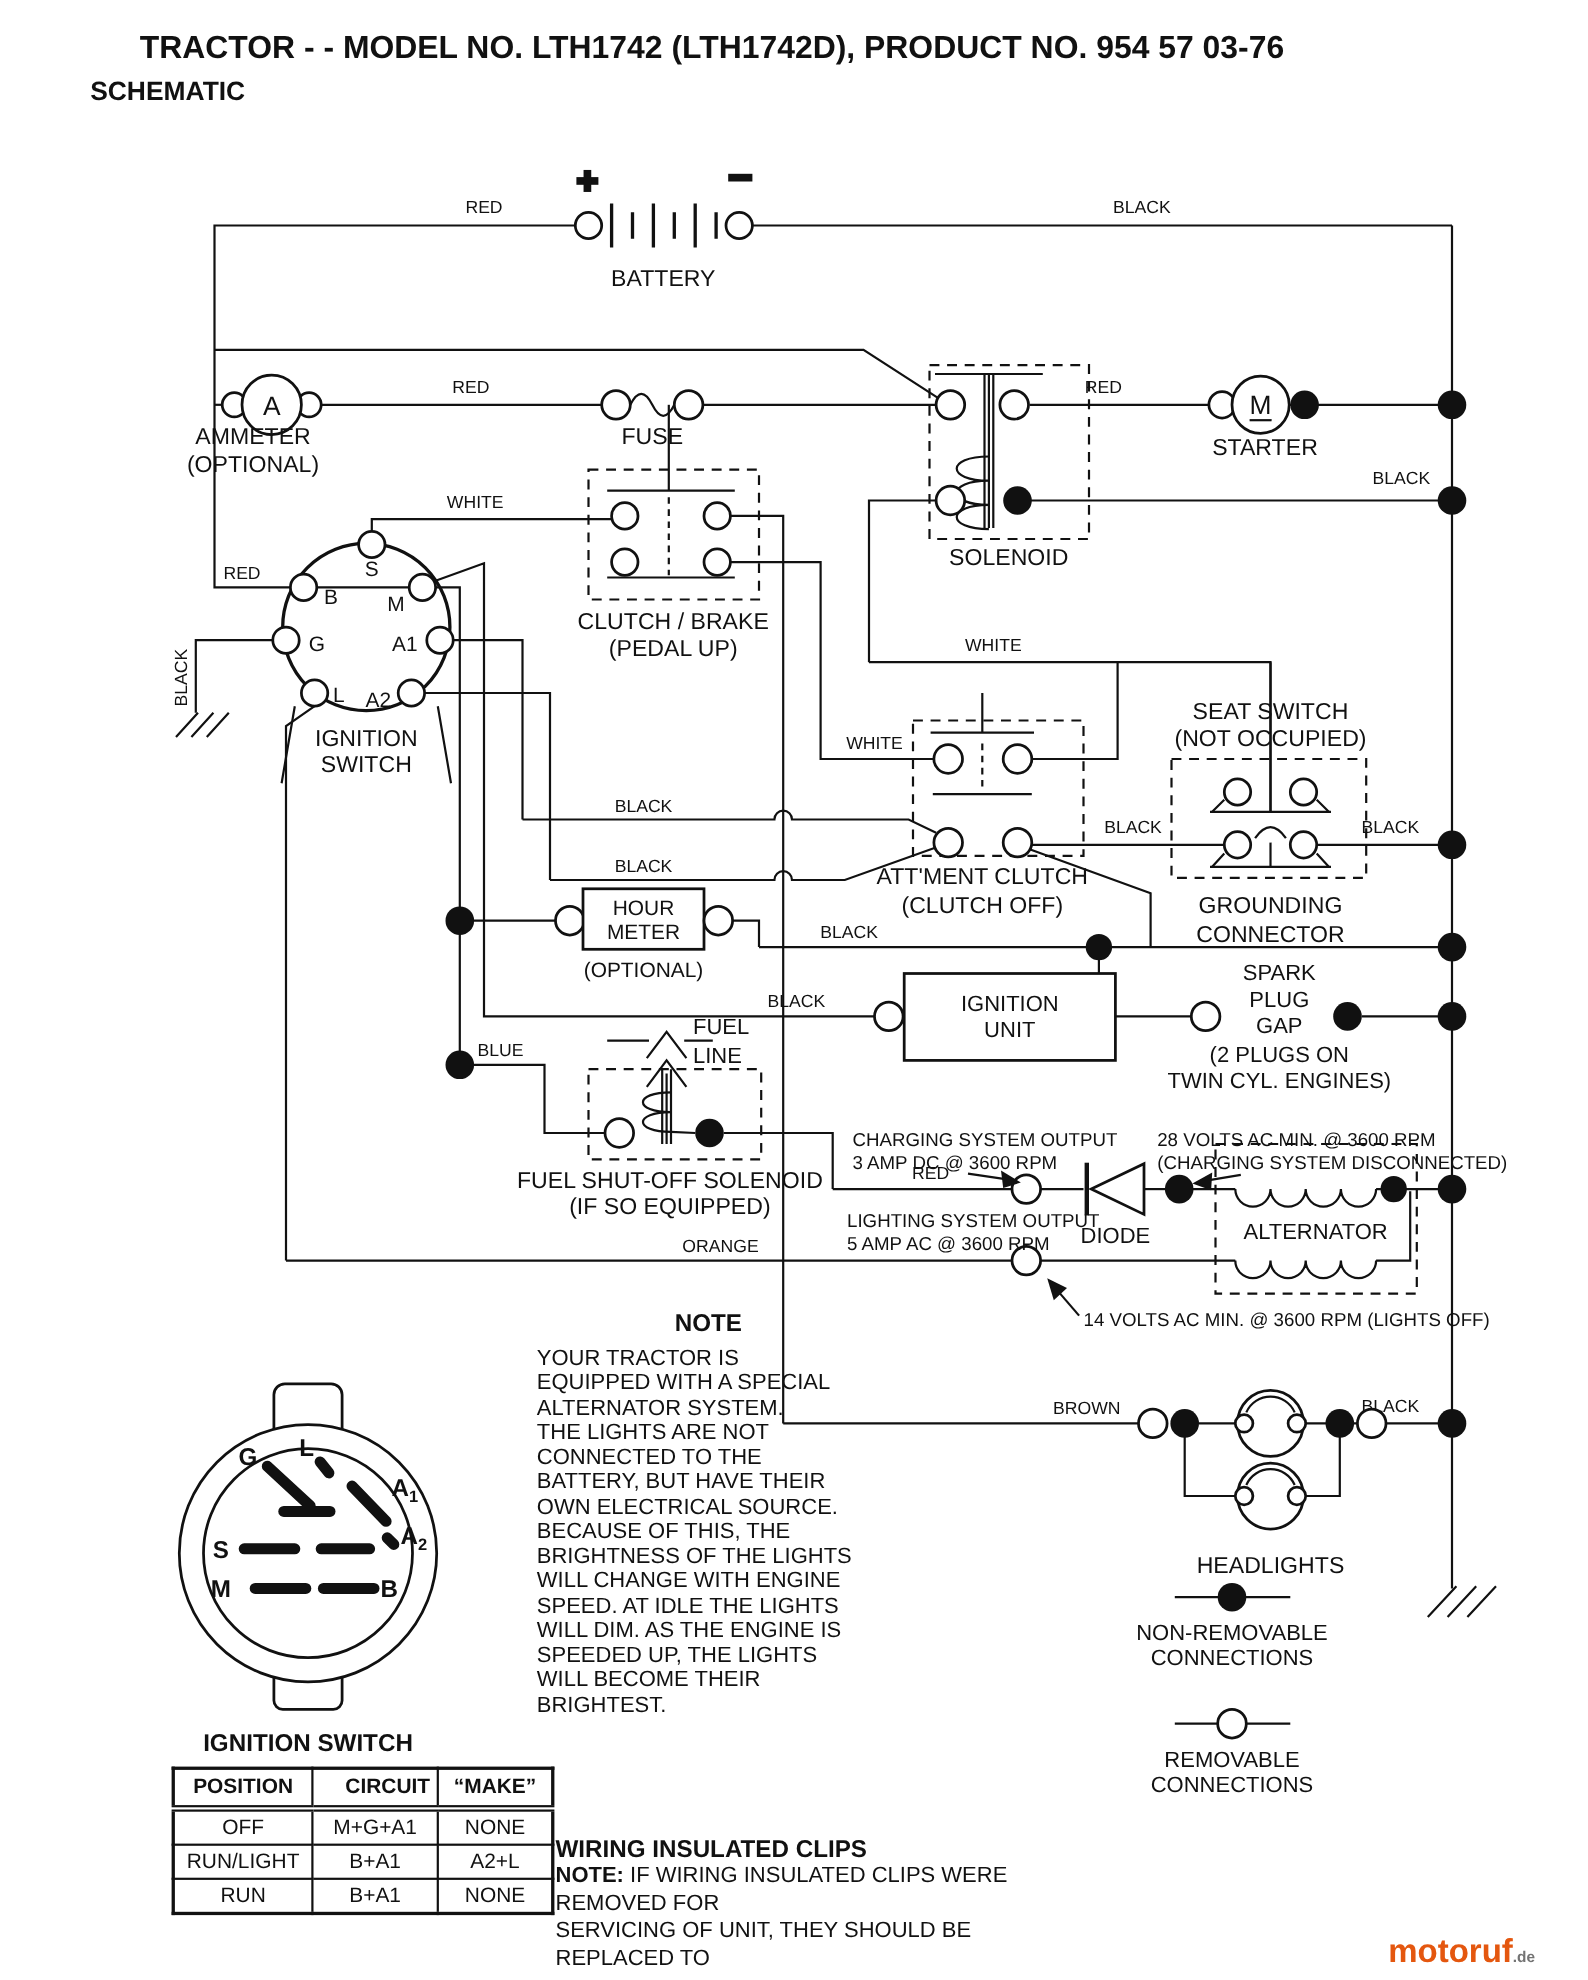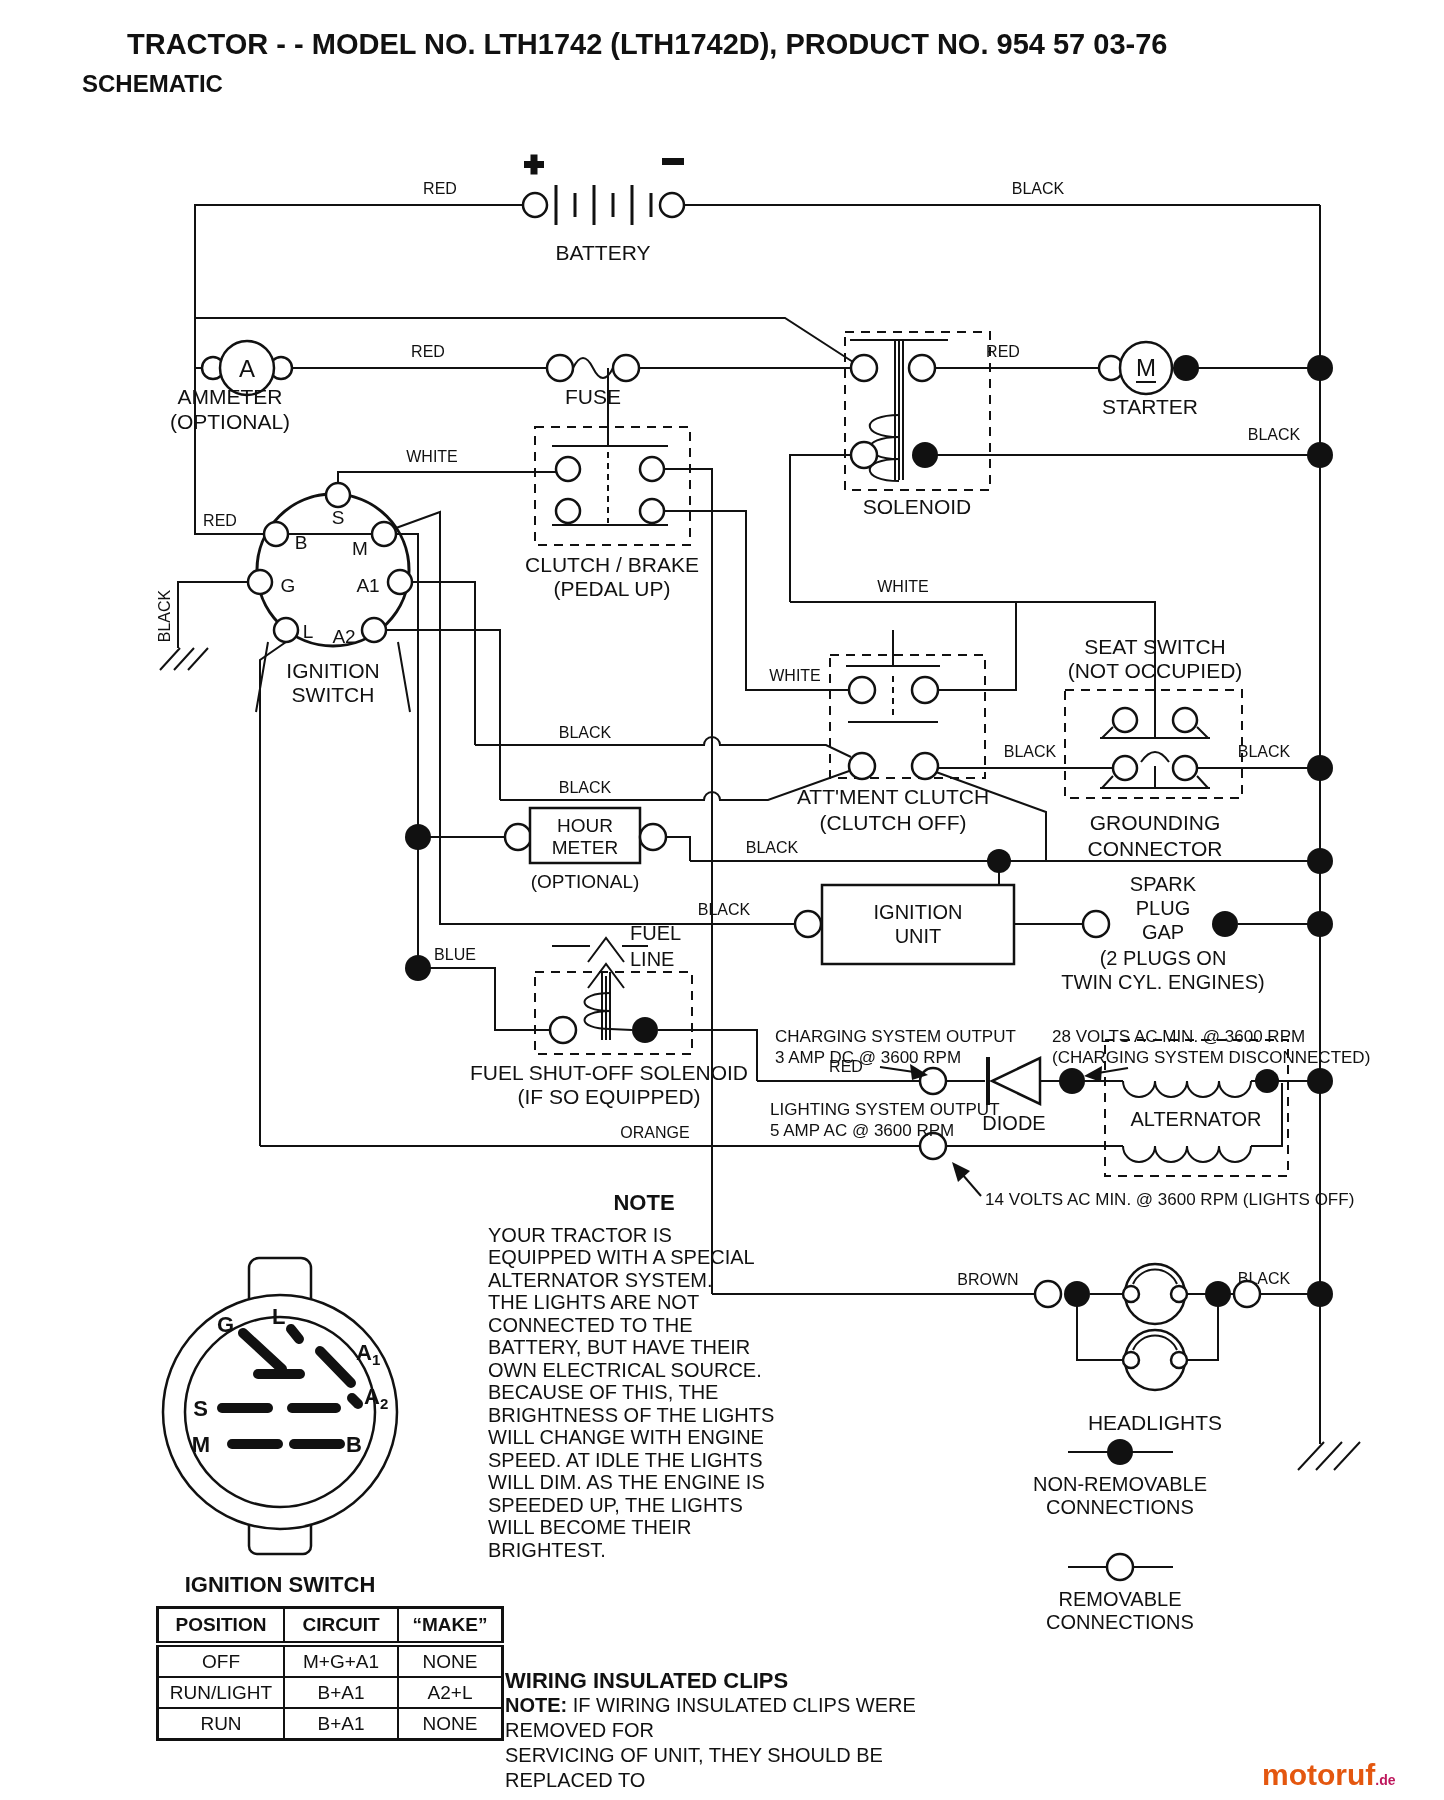--- a/index.html
+++ b/index.html
@@ -432,21 +432,21 @@
     <div>SPEED.  AT IDLE THE LIGHTS</div>
     <div>WILL DIM.  AS THE ENGINE IS</div>
     <div>SPEEDED UP, THE LIGHTS</div>
     <div>WILL BECOME THEIR BRIGHTEST.</div>
   </div>
 
   <table class="ign abs" style="left:128px;top:1606px;margin-left:28px;">
     <thead>
       <tr>
         <th style="width:112px;">POSITION</th>
-        <th style="width:100px;">CIRCUIT</th>
+        <th style="width:100px;text-align:right;">CIRCUIT</th>
         <th style="width:90px;">“MAKE”</th>
       </tr>
     </thead>
     <tbody>
       <tr>
         <td>OFF</td>
         <td>M+G+A1</td>
         <td>NONE</td>
       </tr>
       <tr>
@@ -463,16 +463,16 @@
   </table>
 
   <div class="abs clips" style="left:505px;top:1668px;">
     <div class="ct">WIRING INSULATED CLIPS</div>
     <div><b>NOTE:</b> <span>IF WIRING INSULATED CLIPS WERE REMOVED FOR</span></div>
     <div>SERVICING OF UNIT, THEY SHOULD BE REPLACED TO</div>
 
   </div>
 
   <div class="abs wm" style="left:1262px;top:1758px;">
-    <span style="color:#e4570f;">motoruf</span><span class="tld" style="color:#be185d;">.de</span>
+    <span style="color:#e4570f;">motoruf</span><span class="tld" style="color:#737373;">.de</span>
   </div>
 
 </div>
 
 </body></html>

